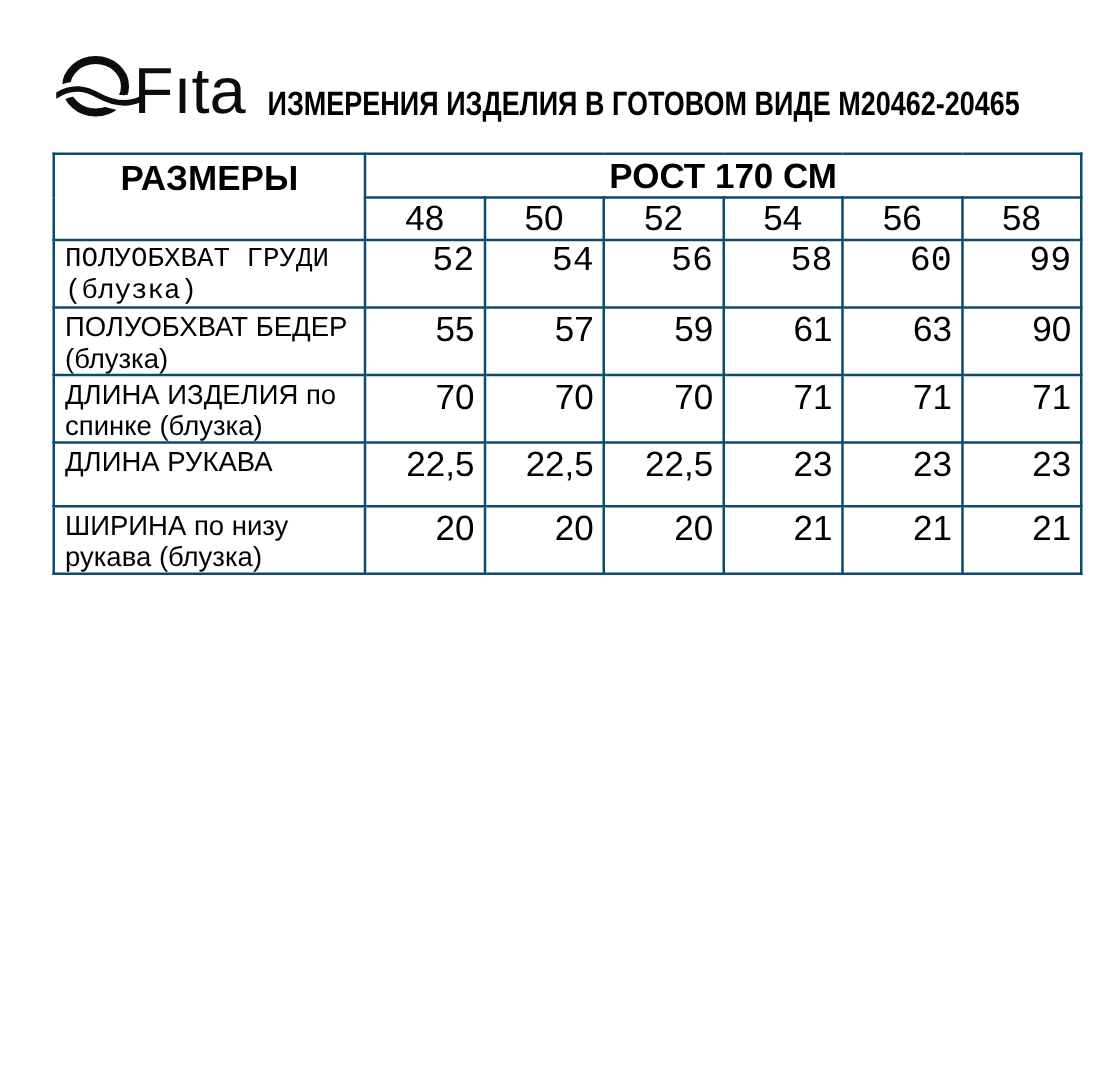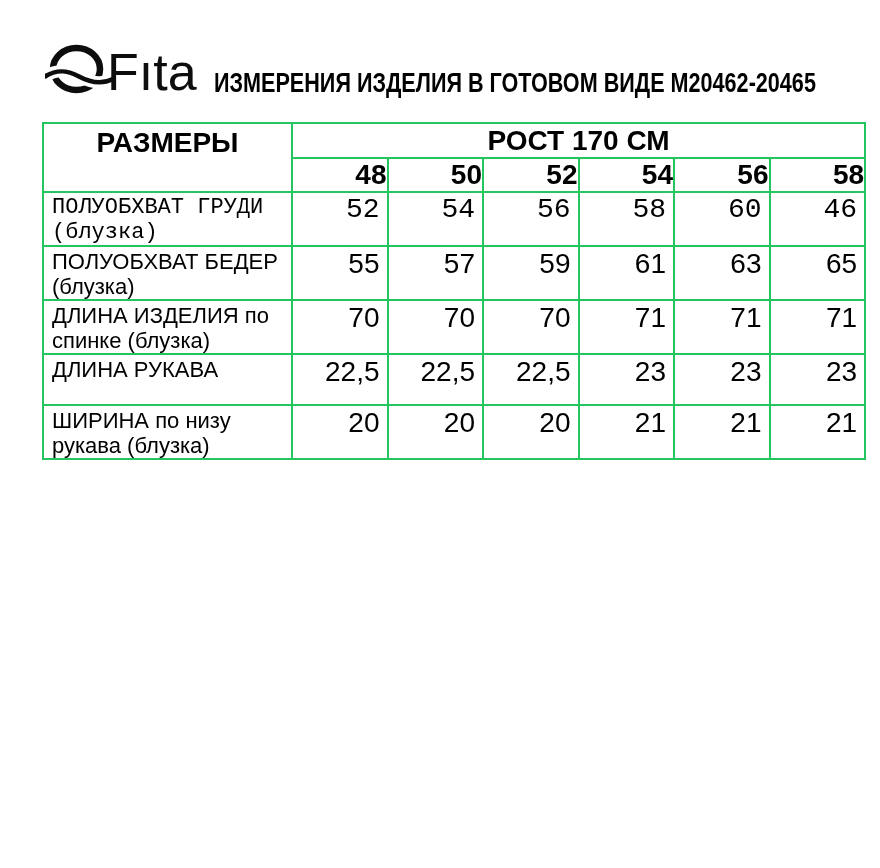--- a/index.html
+++ b/index.html
@@ -38,43 +38,43 @@
   table.size-chart {
     position: absolute;
     left: 42px;
     top: 122px;
     width: 822px;
     border-collapse: collapse;
     table-layout: fixed;
     background: #ffffff;
   }
   table.size-chart td, table.size-chart th {
-    border: 2px solid #22c55e;
+    border: 2px solid #0c4a6e;
     vertical-align: top;
     overflow: hidden;
   }
   col.c-label { width: 249px; }
   col.c-size  { width: 95.5px; }
 
   .corner-cell {
     text-align: center;
     font-weight: bold;
     font-size: 28px;
     padding-top: 3px;
   }
   .group-cell {
     text-align: center;
     font-weight: bold;
     font-size: 28px;
     height: 35px;
     line-height: 33px;
   }
   .size-head {
-    text-align: right;
-    font-weight: bold;
+    text-align: center;
+    font-weight: normal;
     font-size: 28px;
     height: 33px;
     line-height: 32px;
     margin-top: 44px;
   }
   td.row-label {
     font-size: 22px;
     line-height: 25px;
     padding: 2px 4px 0 8px;
     white-space: pre-line;
@@ -133,32 +133,32 @@
       </tr>
 
       <tr class="r-1">
         <td class="row-label">ПОЛУОБХВАТ ГРУДИ
 (блузка)</td>
         <td class="value-cell">52</td>
         <td class="value-cell">54</td>
         <td class="value-cell">56</td>
         <td class="value-cell">58</td>
         <td class="value-cell">60</td>
-        <td class="value-cell">46</td>
+        <td class="value-cell">99</td>
       </tr>
 
       <tr class="r-2">
         <td class="row-label">ПОЛУОБХВАТ БЕДЕР
 (блузка)</td>
         <td class="value-cell">55</td>
         <td class="value-cell">57</td>
         <td class="value-cell">59</td>
         <td class="value-cell">61</td>
         <td class="value-cell">63</td>
-        <td class="value-cell">65</td>
+        <td class="value-cell">90</td>
       </tr>
 
       <tr class="r-3">
         <td class="row-label">ДЛИНА ИЗДЕЛИЯ по
 спинке (блузка)</td>
         <td class="value-cell">70</td>
         <td class="value-cell">70</td>
         <td class="value-cell">70</td>
         <td class="value-cell">71</td>
         <td class="value-cell">71</td>

